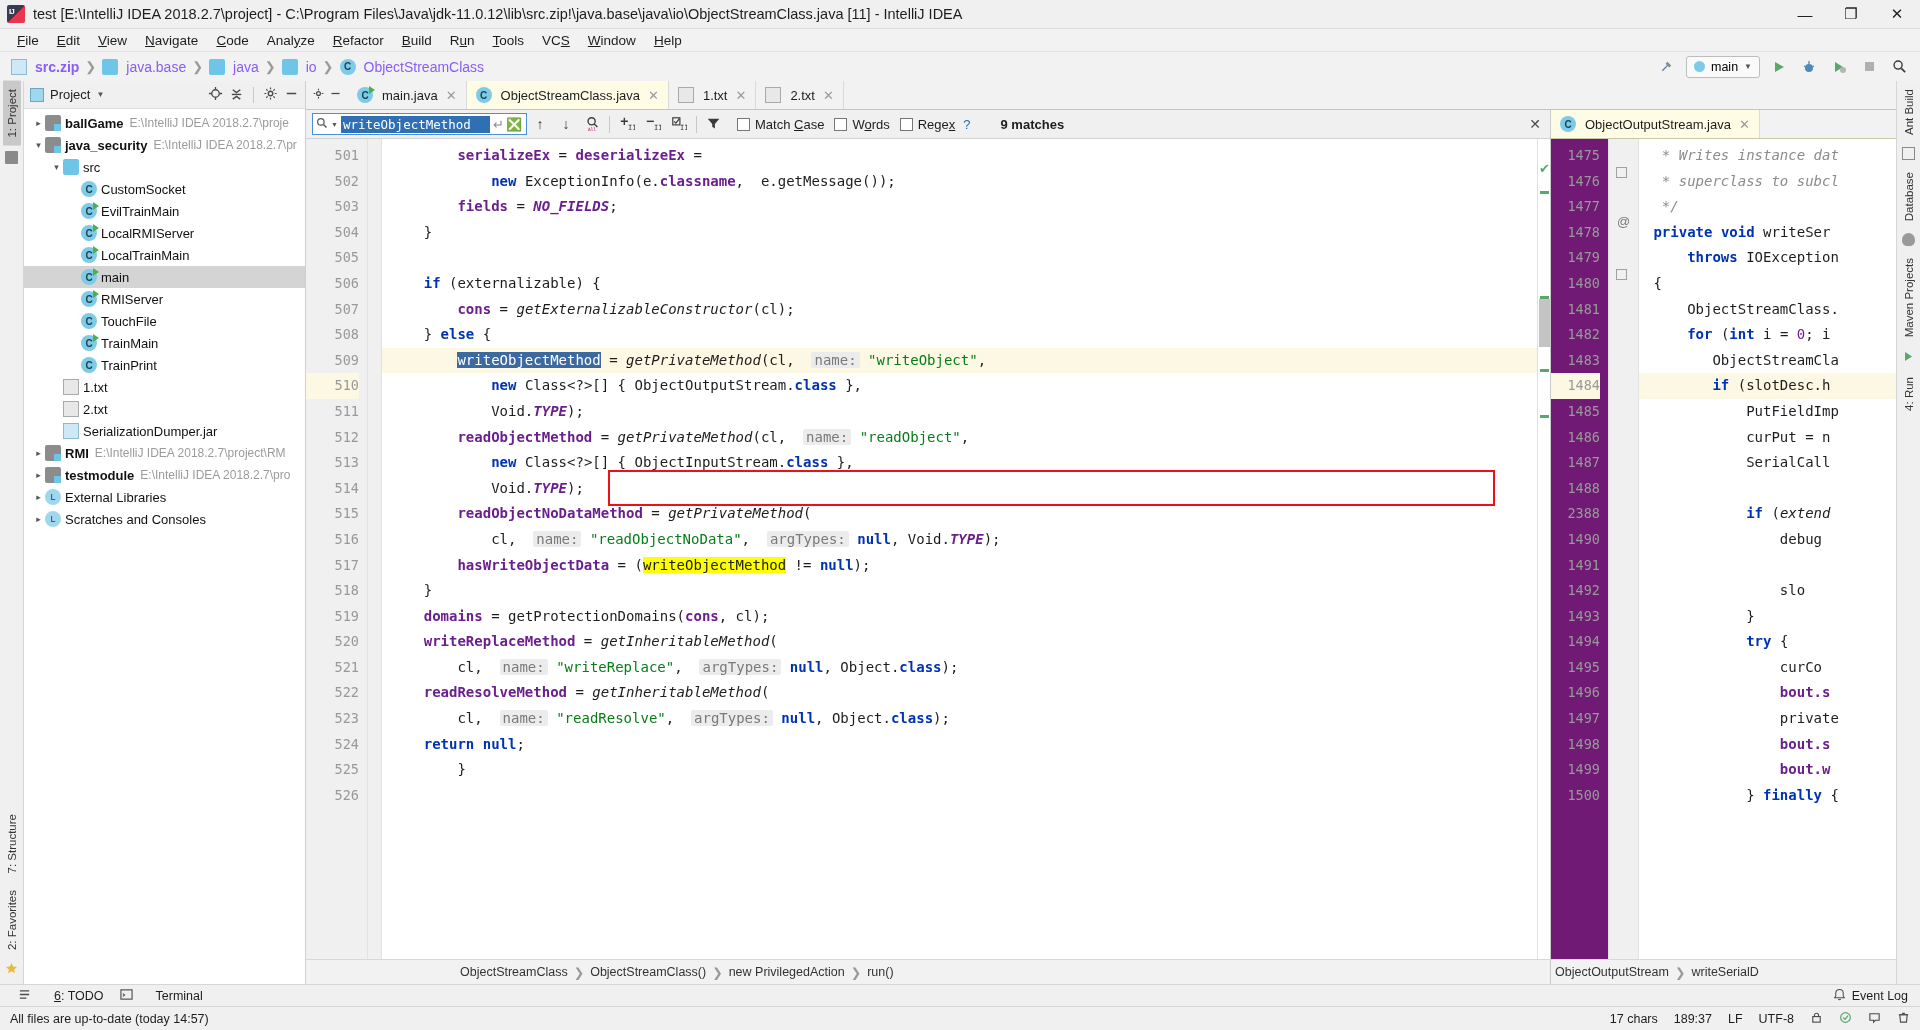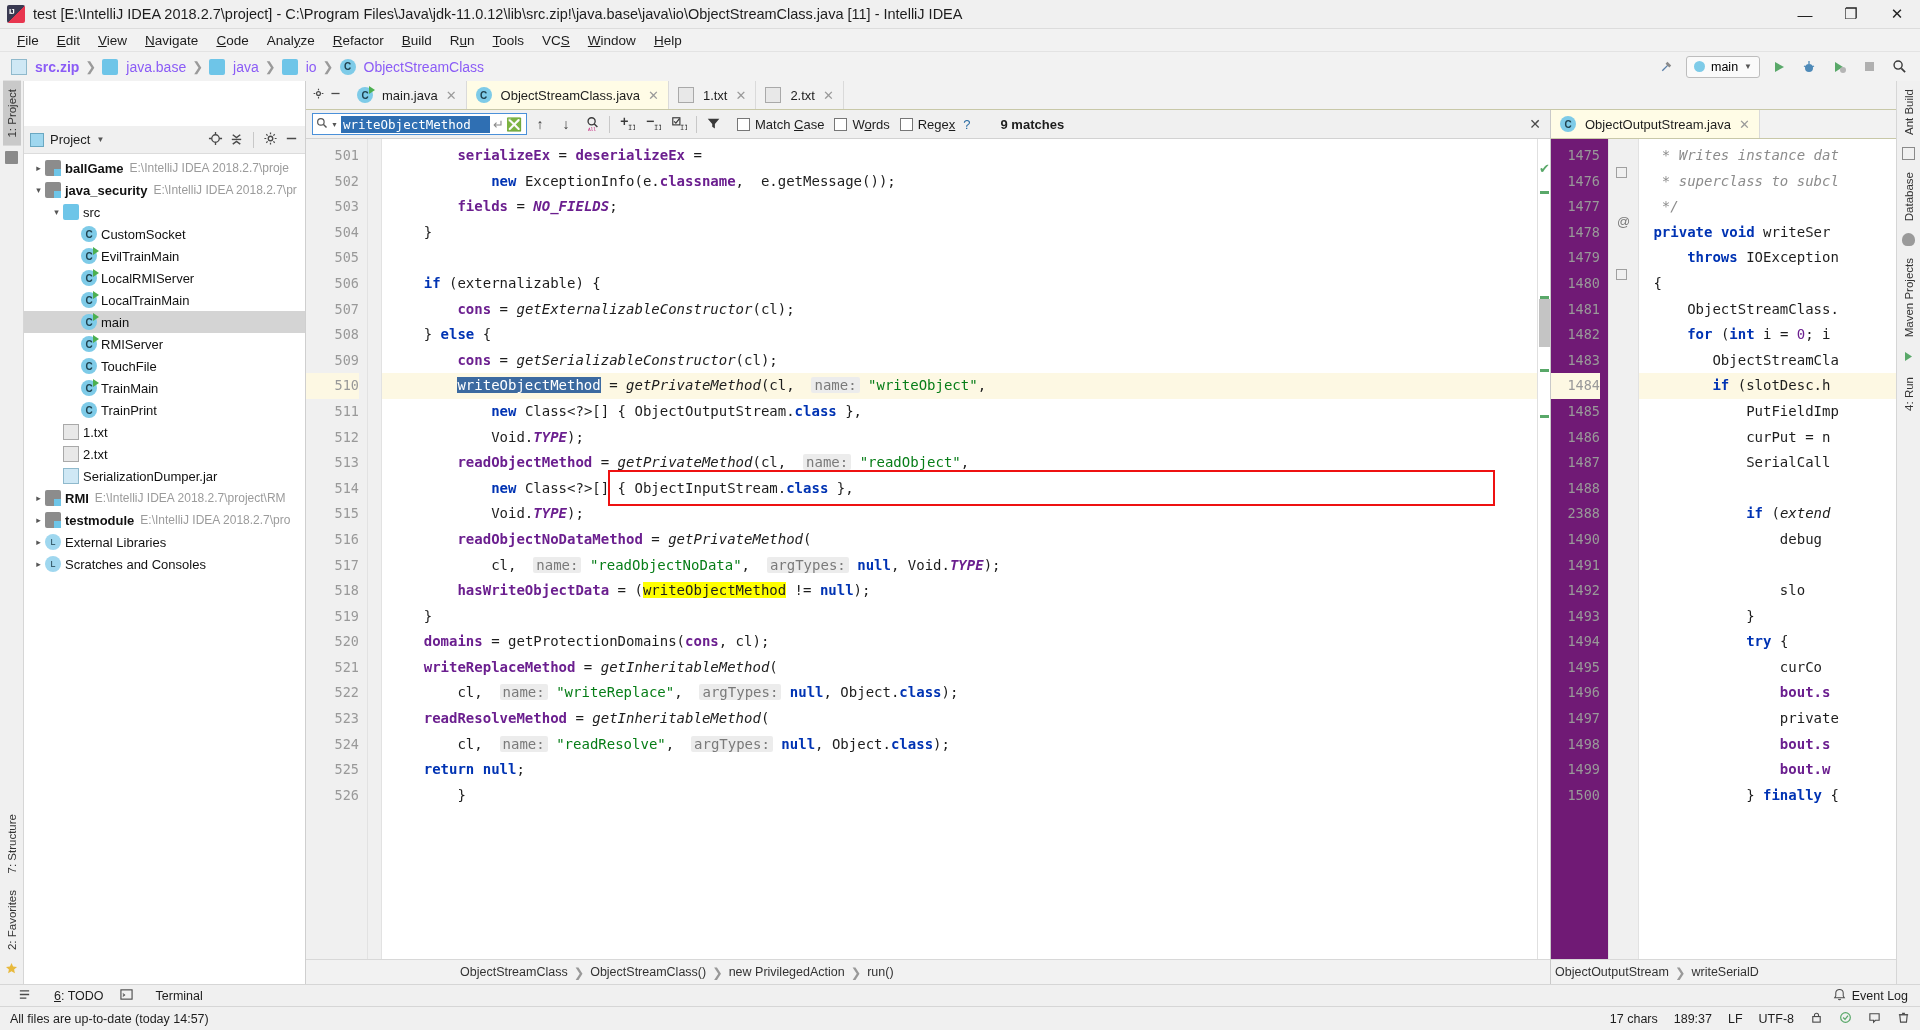--- a/index.html
+++ b/index.html
@@ -52,21 +52,21 @@
           display:flex; flex-direction:column; align-items:center; flex:none; }
   .rail-tab { writing-mode: vertical-rl; transform: rotate(180deg); font-size:11.5px;
               color:#333; padding:8px 3px; white-space:nowrap; }
   .rail-tab.active { background:#c9c9c9; }
   .rail-spacer { flex:1; }
 
   
   .project { width:282px; background:#fff; border-right:1px solid #cfcfcf;
              display:flex; flex-direction:column; flex:none; }
   .proj-head { height:28px; background:#f0f0f0; display:flex; align-items:center;
-               padding:0 6px; gap:6px; border-bottom:1px solid #dcdcdc;margin-top:45px; }
+               padding:0 6px; gap:6px; border-bottom:1px solid #dcdcdc; }
   .proj-title { font-size:13px; color:#1d1d1d; }
   .proj-head .spacer { flex:1; }
   .tree { flex:1; overflow:hidden; padding-top:3px; font-size:13px; }
   .row { height:22px; display:flex; align-items:center; white-space:nowrap; padding-right:4px; }
   .row.sel { background:#d4d4d4; }
   .arrow { width:13px; text-align:center; color:#555; font-size:9px; flex:none; }
   .tname { color:#111; }
   .tname.b { font-weight:bold; }
   .tpath { color:#9b9b9b; margin-left:6px; font-size:12px; }
   .ico { width:16px; height:16px; margin-right:4px; flex:none; position:relative; }
@@ -578,21 +578,20 @@
             <div class="foldcol"></div>
             <div class="codearea">
                 <div class="cl"><span class="plain">        </span><span class="fld">serializeEx</span><span class="plain"> = </span><span class="fld">deserializeEx</span><span class="plain"> =</span></div>
                 <div class="cl"><span class="plain">            </span><span class="kw">new</span><span class="plain"> ExceptionInfo(e.</span><span class="fld">classname</span><span class="plain">,  e.getMessage());</span></div>
                 <div class="cl"><span class="plain">        </span><span class="fld">fields</span><span class="plain"> = </span><span class="cst">NO_FIELDS</span><span class="plain">;</span></div>
                 <div class="cl"><span class="plain">    }</span></div>
                 <div class="cl"><span class="plain"></span></div>
                 <div class="cl"><span class="plain">    </span><span class="kw">if</span><span class="plain"> (externalizable) {</span></div>
                 <div class="cl"><span class="plain">        </span><span class="fld">cons</span><span class="plain"> = </span><span class="mth">getExternalizableConstructor</span><span class="plain">(cl);</span></div>
                 <div class="cl"><span class="plain">    } </span><span class="kw">else</span><span class="plain"> {</span></div>
-                <div class="cl"><span class="plain">        </span><span class="fld">cons</span><span class="plain"> = </span><span class="mth">getSerializableConstructor</span><span class="plain">(cl);</span></div>
                 <div class="cl hl"><span class="plain">        </span><span class="selmatch">writeObjectMethod</span><span class="plain"> = </span><span class="mth">getPrivateMethod</span><span class="plain">(cl,  </span><span class="hint">name:</span><span class="plain"> </span><span class="str">"writeObject"</span><span class="plain">,</span></div>
                 <div class="cl"><span class="plain">            </span><span class="kw">new</span><span class="plain"> Class&lt;?&gt;[] { ObjectOutputStream.</span><span class="kw">class</span><span class="plain"> },</span></div>
                 <div class="cl"><span class="plain">            Void.</span><span class="cst">TYPE</span><span class="plain">);</span></div>
                 <div class="cl"><span class="plain">        </span><span class="fld">readObjectMethod</span><span class="plain"> = </span><span class="mth">getPrivateMethod</span><span class="plain">(cl,  </span><span class="hint">name:</span><span class="plain"> </span><span class="str">"readObject"</span><span class="plain">,</span></div>
                 <div class="cl"><span class="plain">            </span><span class="kw">new</span><span class="plain"> Class&lt;?&gt;[] { ObjectInputStream.</span><span class="kw">class</span><span class="plain"> },</span></div>
                 <div class="cl"><span class="plain">            Void.</span><span class="cst">TYPE</span><span class="plain">);</span></div>
                 <div class="cl"><span class="plain">        </span><span class="fld">readObjectNoDataMethod</span><span class="plain"> = </span><span class="mth">getPrivateMethod</span><span class="plain">(</span></div>
                 <div class="cl"><span class="plain">            cl,  </span><span class="hint">name:</span><span class="plain"> </span><span class="str">"readObjectNoData"</span><span class="plain">,  </span><span class="hint">argTypes:</span><span class="plain"> </span><span class="kw">null</span><span class="plain">, Void.</span><span class="cst">TYPE</span><span class="plain">);</span></div>
                 <div class="cl"><span class="plain">        </span><span class="fld">hasWriteObjectData</span><span class="plain"> = (</span><span class="ymatch">writeObjectMethod</span><span class="plain"> != </span><span class="kw">null</span><span class="plain">);</span></div>
                 <div class="cl"><span class="plain">    }</span></div>

